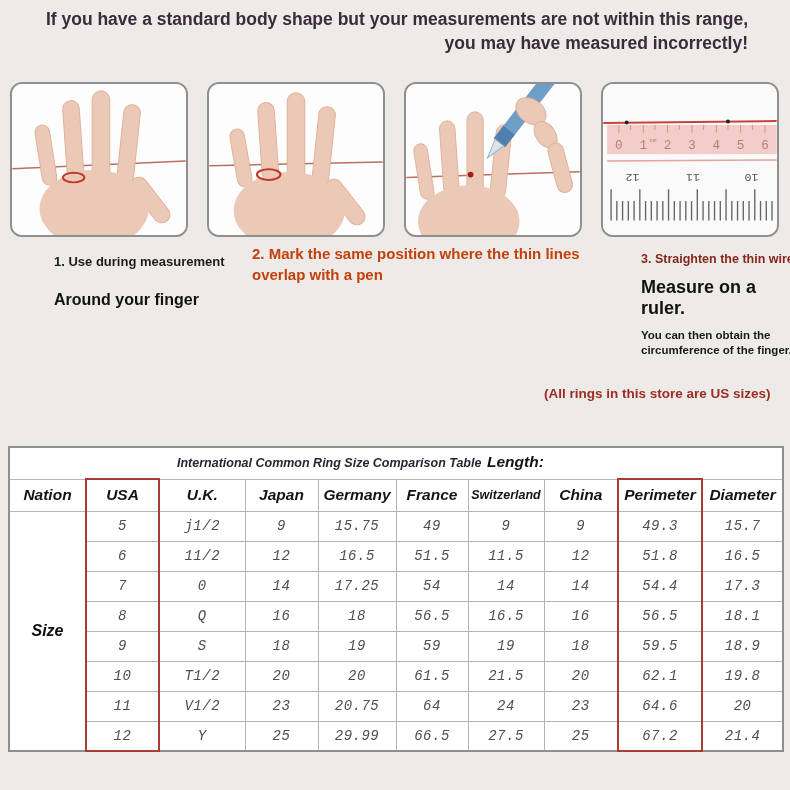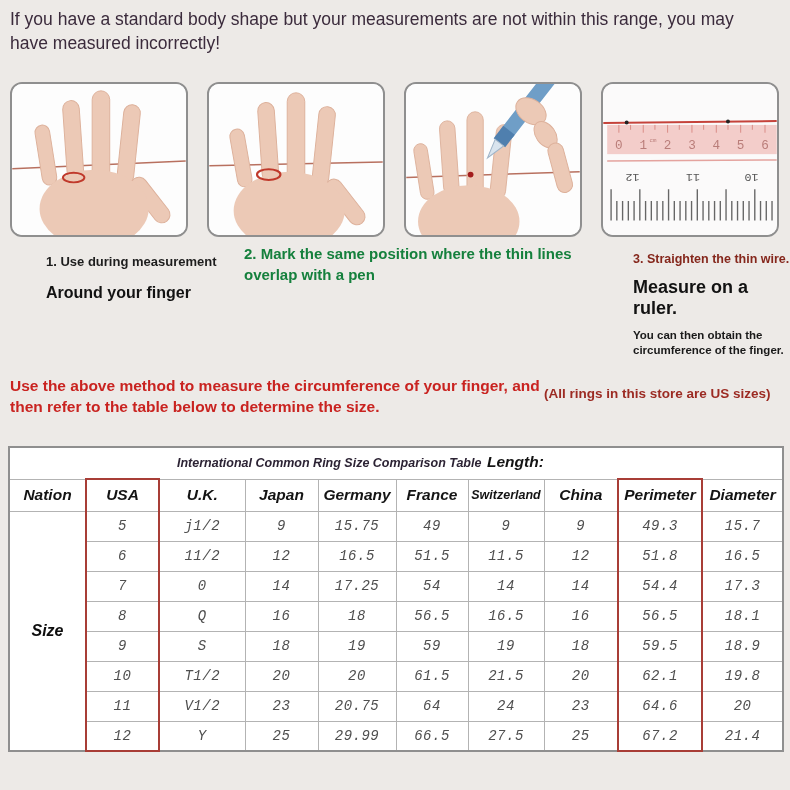--- a/index.html
+++ b/index.html
@@ -4,37 +4,37 @@
 <style>
   html,body{margin:0;padding:0;}
   body{
     width:790px;height:790px;position:relative;overflow:hidden;
     background:#edeae7;
     font-family:"Liberation Sans", sans-serif;
     -webkit-font-smoothing:antialiased;
   }
   .hdr{
     position:absolute;left:10px;top:8px;width:738px;
-    font-size:17.5px;font-weight:400;color:#3b2b3c;line-height:1.35;
+    font-size:17.5px;font-weight:700;color:#3b2b3c;line-height:1.35;text-align:right;
   }
   
   .photos{position:absolute;left:10px;top:82px;width:770px;display:flex;gap:19px;}
   .photo{
     width:178px;height:155px;background:#fff;border:2px solid #8f8f8f;
     border-radius:12px;box-sizing:border-box;overflow:hidden;
   }
   .photo svg{display:block;width:174px;height:151px;}
   
-  .caps{position:absolute;left:4px;top:240px;width:640px;height:118px;}
+  .caps{position:absolute;left:12px;top:240px;width:640px;height:118px;}
   .cap1{position:absolute;left:42px;top:14px;width:180px;}
   .cap1-t{font-size:13px;font-weight:600;color:#1d1d1d;}
   .cap1-red{font-size:16px;font-weight:700;color:#cc2120;margin-top:13px;}
-  .cap1-b{font-size:16px;font-weight:700;color:#121212;margin-top:15px;}
+  .cap1-b{font-size:16px;font-weight:700;color:#121212;margin-top:22px;}
   .cap2{position:absolute;left:240px;top:3px;width:340px;
-    font-size:15px;font-weight:700;color:#15803d;line-height:1.4;}
+    font-size:15px;font-weight:700;color:#c2410c;line-height:1.4;}
   .cap3{position:absolute;left:629px;top:12px;width:158px;}
   .cap3-t{font-size:12.5px;font-weight:700;color:#85271c;}
   .cap3-b{font-size:18px;font-weight:700;color:#121212;margin-top:11px;}
   .cap3-s{font-size:11.5px;font-weight:700;color:#1a1a1a;margin-top:9px;line-height:1.3;}
   
   .instr{position:absolute;left:0;top:365px;width:790px;height:70px;}
   .instr-main{position:absolute;left:10px;top:11px;width:545px;
     font-size:15.5px;font-weight:700;color:#c92320;line-height:1.35;}
   .instr-note{position:absolute;left:544px;top:21px;width:240px;
     font-size:13.5px;font-weight:700;color:#9c2b23;}
@@ -206,21 +206,20 @@
   </div>
   <div class="cap2">2. Mark the same position where the thin lines overlap with a pen</div>
   <div class="cap3">
     <div class="cap3-t">3. Straighten the thin wire.</div>
     <div class="cap3-b">Measure on a ruler.</div>
     <div class="cap3-s">You can then obtain the circumference of the finger.</div>
   </div>
 </div>
 
 <div class="instr">
-  <div class="instr-main">Use the above method to measure the circumference of your finger, and then refer to the table below to determine the size.</div>
   <div class="instr-note">(All rings in this store are US sizes)</div>
 </div>
 
 <div class="tblwrap">
   <table class="sizes">
     <colgroup>
       <col style="width:77px">
         <col style="width:73px">
         <col style="width:86px">
       <col style="width:73px">

